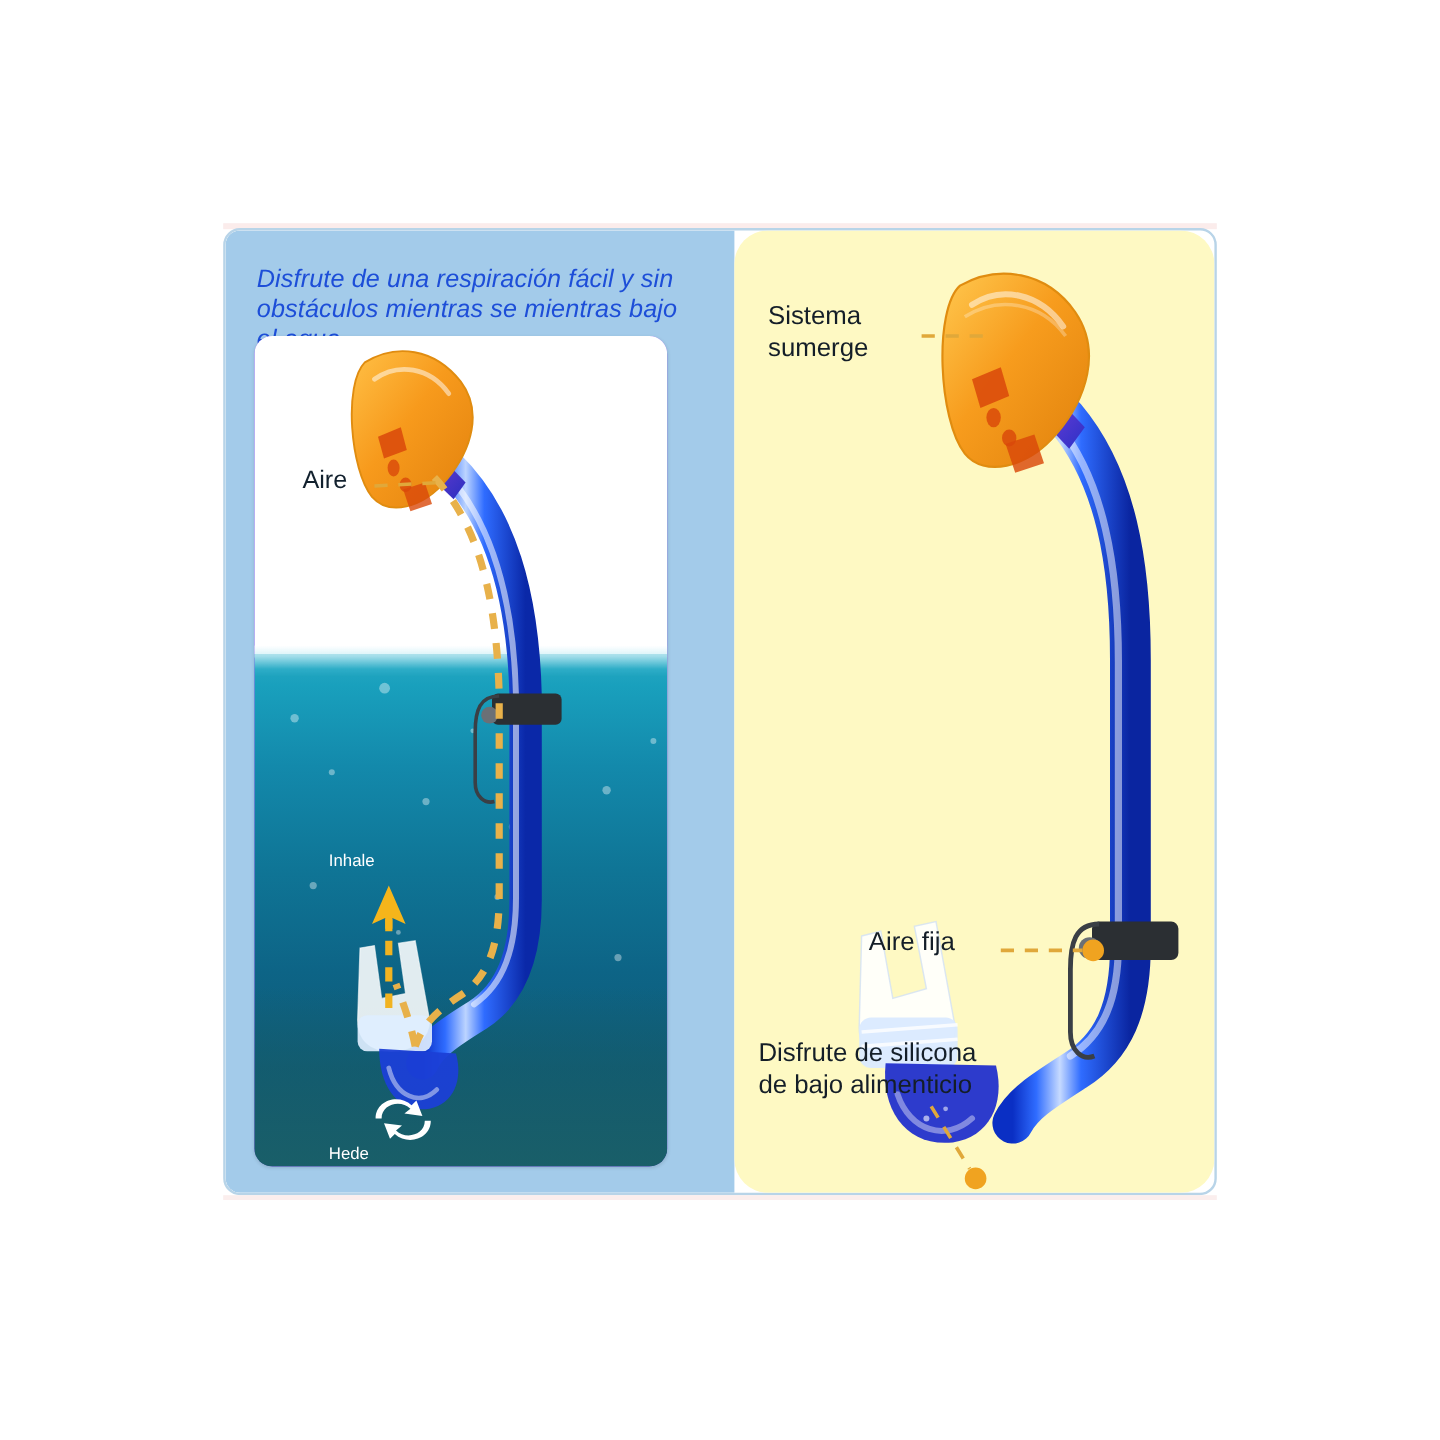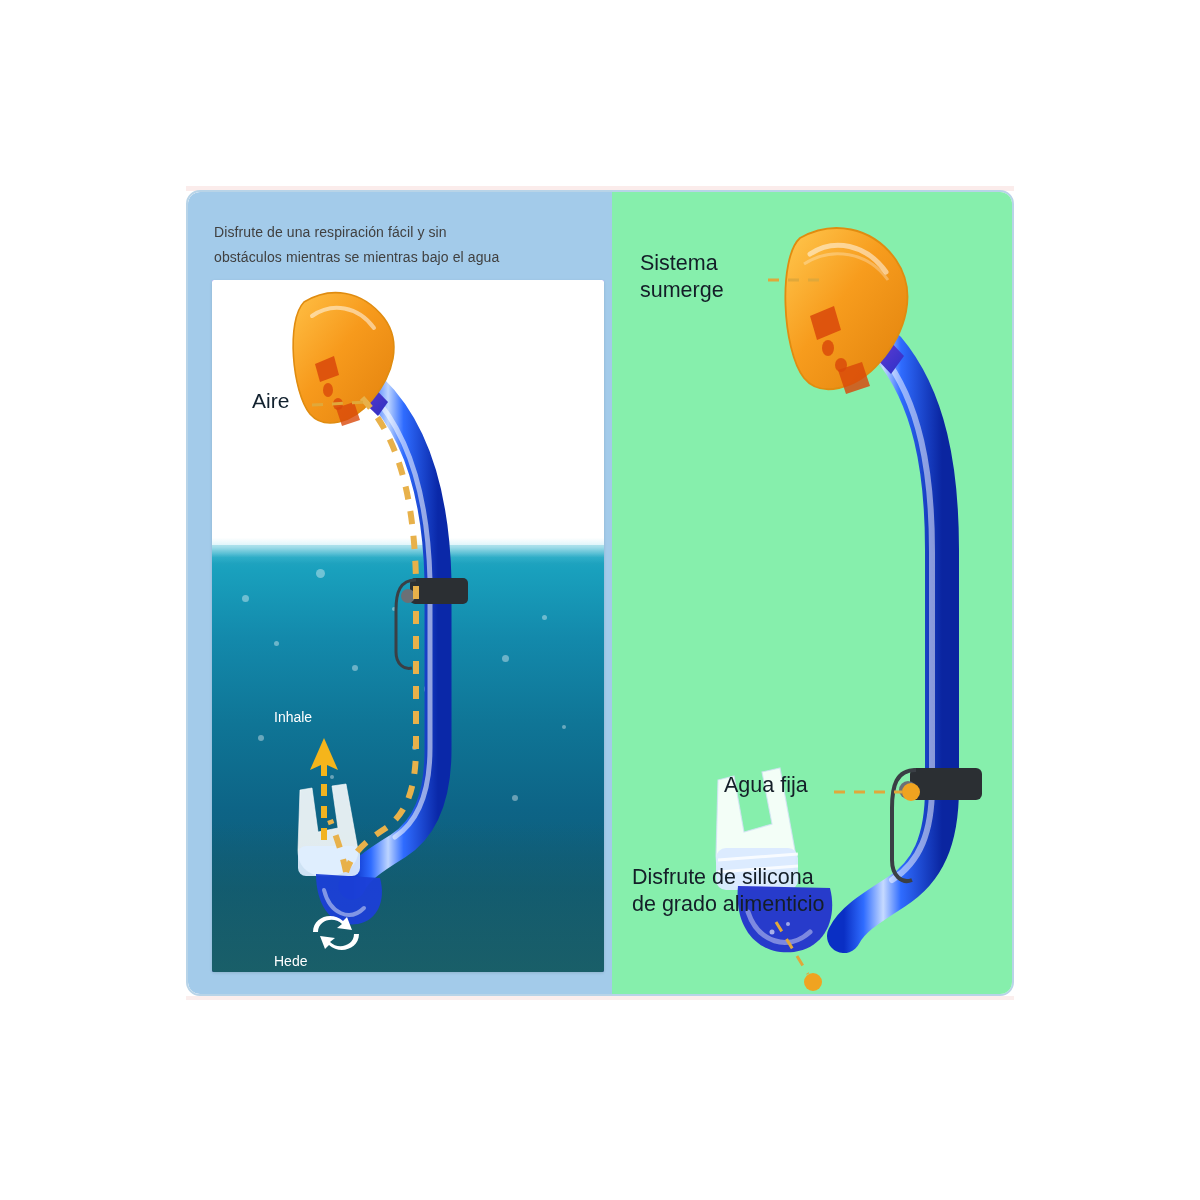--- a/index.html
+++ b/index.html
@@ -27,26 +27,27 @@
   }
 
   
   .left-panel{
     position:absolute;left:0;top:0;width:424px;height:802px;
     background:#a3cbea;border-radius:12px 0 0 12px;
     box-sizing:border-box;overflow:hidden;
   }
   .headline{
     position:absolute;left:26px;top:28px;width:372px;
-    font-size:14px;line-height:25px;color:#404040;
+    font-size:21px;line-height:25px;color:#1d4ed8;
     letter-spacing:.1px;
+    font-style:italic;
   }
   .photo{
-    position:absolute;left:24px;top:88px;width:392px;height:692px;
-    border-radius:2px;overflow:hidden;background:#8b5cf6;
+    position:absolute;left:24px;top:88px;width:344px;height:692px;
+    border-radius:15px;overflow:hidden;background:#8b5cf6;
     box-shadow:0 1px 3px rgba(0,0,0,.12);
   }
   
   .sky{position:absolute;left:0;top:0;width:100%;height:268px;background:#ffffff;}
   
   .water{
     position:absolute;left:0;top:265px;width:100%;height:427px;
     background:linear-gradient(180deg,#2aa9c4 0%,#19a0bd 6%,#1389ab 22%,#0f7596 42%,#0d6486 62%,#0f5c78 80%,#14566c 100%);
   }
   .water-surface{
@@ -62,21 +63,21 @@
   .bub{position:absolute;border-radius:50%;background:rgba(255,255,255,.38);}
 
   
   .snorkel{position:absolute;}
   .label{color:#12212e;font-size:21px;line-height:26px;white-space:nowrap;}
   .label-w{color:#ffffff;font-size:14px;line-height:26px;}
 
   
   .right-panel{
     position:absolute;left:424px;top:0;width:400px;height:802px;
-    background:#86efac;overflow:hidden;
+    background:#fef9c3;overflow:hidden;border-radius:28px;
   }
   .rlabel{position:absolute;color:#141e28;font-size:21.5px;line-height:27px;}
 
   svg{display:block;overflow:visible;}
 </style>
 </head>
 <body>
 
 <div class="stage">
 
@@ -259,29 +260,29 @@
       </svg>
 
       <div class="rlabel" style="left:28px;top:58px;width:170px;">
         <div>Sistema</div>
         <div>sumerge</div>
       </div>
       <svg style="position:absolute;left:156px;top:82px;" width="60" height="12">
         <line x1="0" y1="6" x2="56" y2="6" stroke="#e0a83a" stroke-width="3" stroke-dasharray="11 9"></line>
       </svg>
 
-      <div class="rlabel" style="left:112px;top:580px;">Agua fija</div>
+      <div class="rlabel" style="left:112px;top:580px;">Aire fija</div>
       <svg style="position:absolute;left:222px;top:588px;" width="86" height="24">
         <line x1="0" y1="12" x2="68" y2="12" stroke="#e0a83a" stroke-width="3" stroke-dasharray="11 9"></line>
         <circle cx="77" cy="12" r="9" fill="#f0a320"></circle>
       </svg>
 
       <div class="rlabel" style="left:20px;top:672px;">
         <div>Disfrute de silicona</div>
-        <div>de grado alimenticio</div>
+        <div>de bajo alimenticio</div>
       </div>
       <svg style="position:absolute;left:160px;top:726px;" width="70" height="80">
         <line x1="4" y1="4" x2="36" y2="56" stroke="#e0a83a" stroke-width="3" stroke-dasharray="11 9"></line>
         <circle cx="41" cy="64" r="9" fill="#f0a320"></circle>
       </svg>
 
     </div>
   </div>
 
   <div class="pink-band-bottom"></div>

